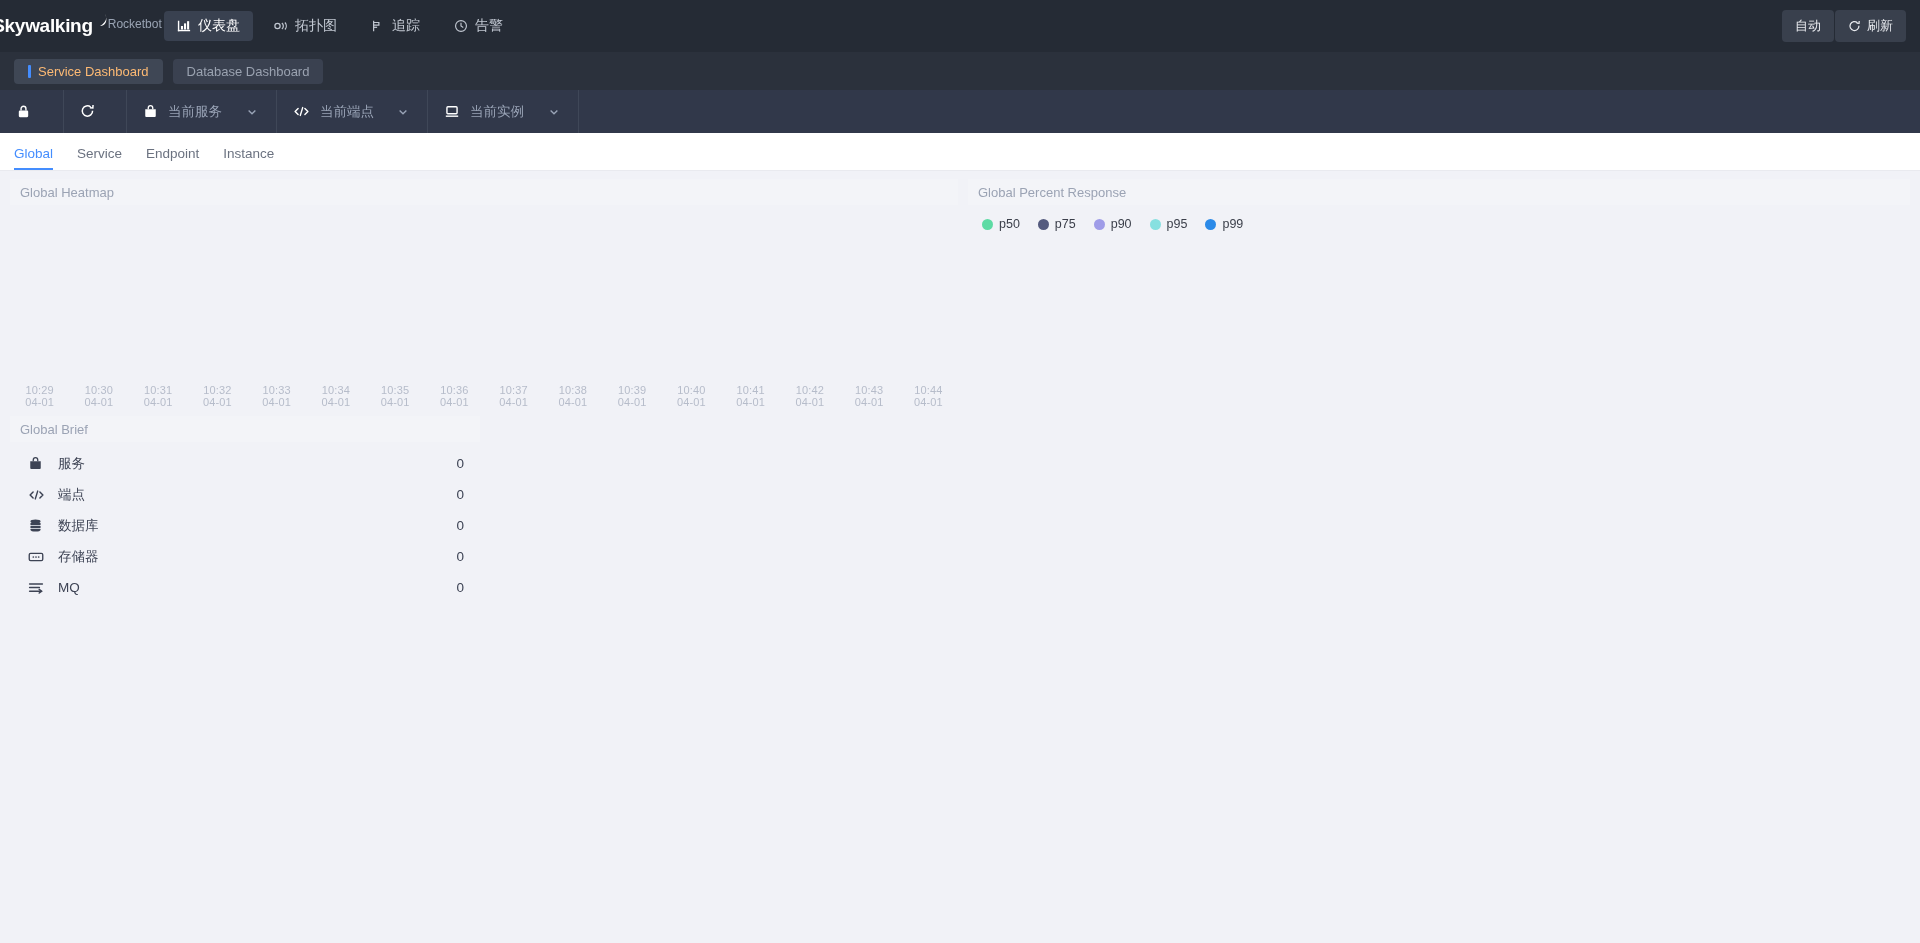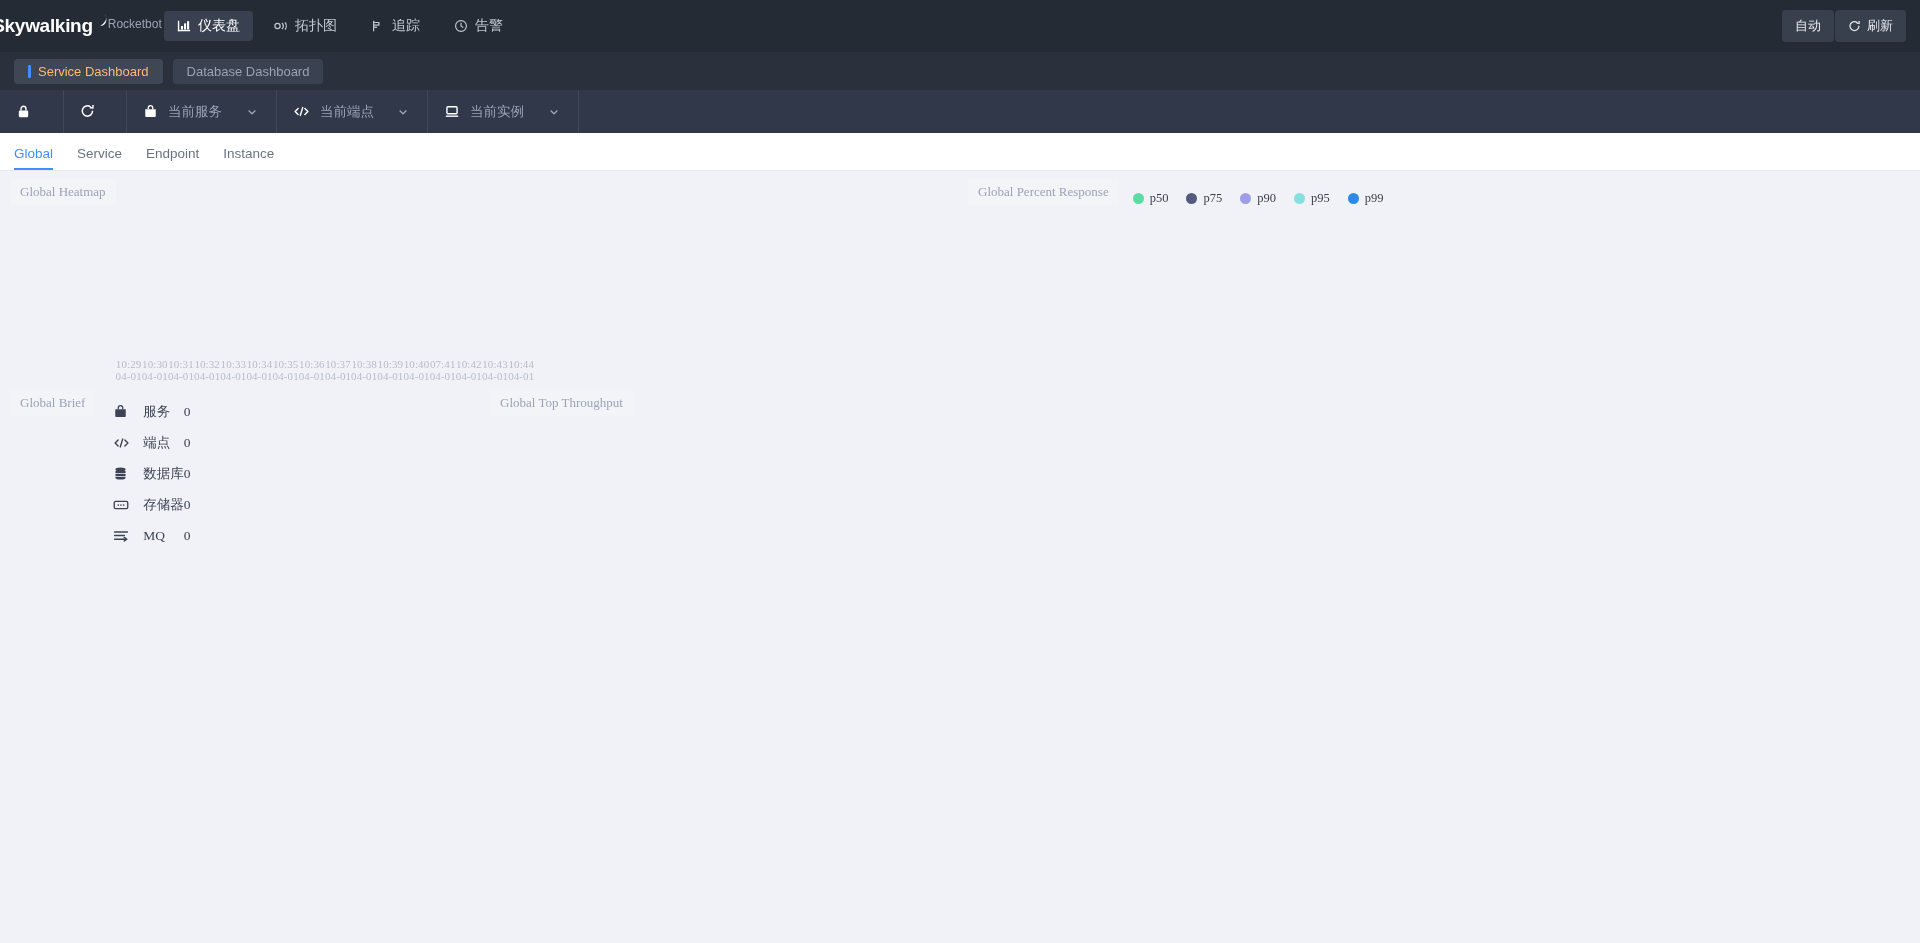--- a/index.html
+++ b/index.html
@@ -98,21 +98,21 @@
   }
   .stab.active { color: #448dfe; }
   .stab.active::after {
     content: ""; position: absolute; left: 0; right: 14px; bottom: 0;
     height: 2px; background: #448dfe;
   }
 
   
   .content { padding: 8px 10px 0 10px; }
   .row { display: flex; gap: 10px; }
-  .panel { background: transparent; display: flex; flex-direction: row; font-family: Liberation Serif, serif; }
+  .panel { background: transparent; display: flex; flex-direction: column; }
   .panel-head {
     background: #f3f4f8; height: 26px; display: flex; align-items: center;
     padding: 0 10px; color: #9ba3b4; font-size: 13px; white-space: nowrap;
   }
   .panel-body { background: transparent; }
 
   
   .chart-area { height: 175px; position: relative; }
   .axis-row {
     display: flex; height: 28px; padding-top: 4px;
@@ -369,21 +369,21 @@
             </div>
           <div class="tick">
               <span>10:39</span>
               <span>04-01</span>
             </div>
           <div class="tick">
               <span>10:40</span>
               <span>04-01</span>
             </div>
           <div class="tick">
-              <span>07:41</span>
+              <span>10:41</span>
               <span>04-01</span>
             </div>
           <div class="tick">
               <span>10:42</span>
               <span>04-01</span>
             </div>
           <div class="tick">
               <span>10:43</span>
               <span>04-01</span>
             </div>
@@ -490,21 +490,17 @@
               <path d="M11.2 8.4 L13.6 10.2 L11.2 12"></path>
             </svg>
           </span>
           <span class="brief-lb">MQ</span>
           <span class="brief-val">0</span>
         </div>
 
       </div>
     </div>
 
-    <div class="panel" style="width:470px">
-      <div class="panel-head">Global Top Throughput</div>
-      <div class="panel-body" style="height:175px"></div>
-    </div>
 
 
   </div>
 
 </div>
 
 </body></html>

